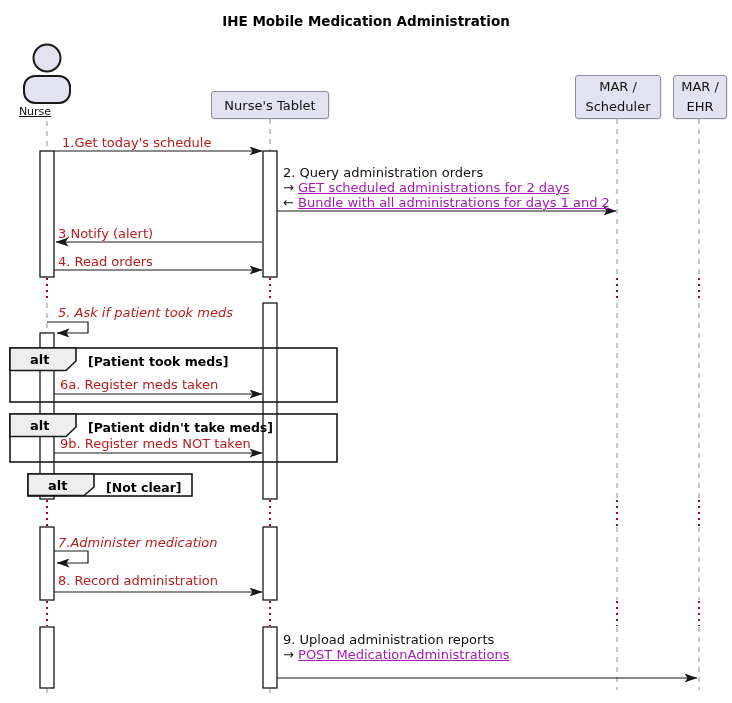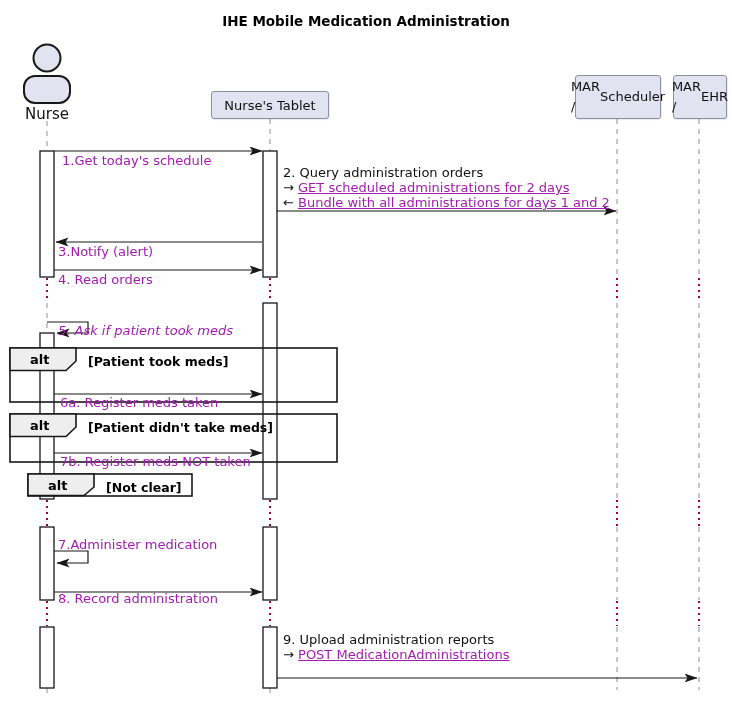--- a/index.html
+++ b/index.html
@@ -1,25 +1,25 @@
 <!DOCTYPE html>
 <html><head>
 <meta charset="utf-8">
 <style>
   html,body{margin:0;padding:0;background:#ffffff;}
   body{font-family:"DejaVu Sans", sans-serif;}
   .stage{position:relative;width:732px;height:703px;background:#ffffff;overflow:hidden;}
   svg.layer{position:absolute;left:0;top:0;}
-  .txt{position:absolute;white-space:nowrap;color:#a21caf;font-size:13px;line-height:14px;margin-top:18px;}
+  .txt{position:absolute;white-space:nowrap;color:#b91c1c;font-size:13px;line-height:14px;}
   .title{position:absolute;left:0;top:13px;width:732px;text-align:center;font-weight:bold;font-size:13.5px;color:#000;}
   .plabel{position:absolute;display:flex;align-items:center;justify-content:center;
           background:#E2E2F0;border:1px solid #8E8EA0;border-radius:3px;
           font-size:13px;color:#111;box-shadow:1px 1px 1px rgba(0,0,0,0.08);}
-  .plabel.two{flex-direction:row;line-height:20px;}
-  .actorlabel{position:absolute;left:12px;top:105px;width:70px;text-align:center;font-size:15px;color:#111;}
+  .plabel.two{flex-direction:column;line-height:20px;}
+  .actorlabel{position:absolute;left:0;top:105px;width:70px;text-align:center;font-size:11px;color:#111;text-decoration:underline;}
   .mblock{position:absolute;font-size:13px;line-height:15px;color:#111;white-space:nowrap;}
   .mblock a{color:#a21caf;text-decoration:underline;}
   .kw{position:absolute;font-weight:bold;font-size:13px;color:#000;white-space:nowrap;}
   .guard{position:absolute;font-weight:bold;font-size:12.5px;color:#000;white-space:nowrap;}
   .mono{font-family:"DejaVu Sans Mono", monospace;font-size:12px;}
 </style>
 </head>
 <body>
 
 <div class="stage">
@@ -133,26 +133,26 @@
   <div class="txt" style="left:58px;top:227px;">3.Notify (alert)</div>
   <div class="txt" style="left:58px;top:255px;">4. Read orders</div>
   <div class="txt" style="left:58px;top:306px;font-style:italic;">5. Ask if patient took meds</div>
 
   <div class="kw" style="left:30px;top:352px;">alt</div>
   <div class="guard" style="left:88px;top:354px;">[Patient took meds]</div>
   <div class="txt" style="left:60px;top:378px;">6a. Register meds taken</div>
 
   <div class="kw" style="left:30px;top:418px;">alt</div>
   <div class="guard" style="left:88px;top:420px;">[Patient didn't take meds]</div>
-  <div class="txt" style="left:60px;top:437px;">7b. Register meds NOT taken</div>
+  <div class="txt" style="left:60px;top:437px;">9b. Register meds NOT taken</div>
 
   <div class="kw" style="left:48px;top:478px;">alt</div>
   <div class="guard" style="left:106px;top:480px;">[Not clear]</div>
 
-  <div class="txt" style="left:58px;top:520px;">7.Administer medication</div>
+  <div class="txt" style="left:58px;top:536px;font-style:italic;">7.Administer medication</div>
   <div class="txt" style="left:58px;top:574px;">8. Record administration</div>
 
   <div class="mblock" style="left:283px;top:632px;">
     <div>9. Upload administration reports</div>
     <div>
       <span>→</span>
       <a href="#">POST MedicationAdministrations</a>
     </div>
   </div>
 

